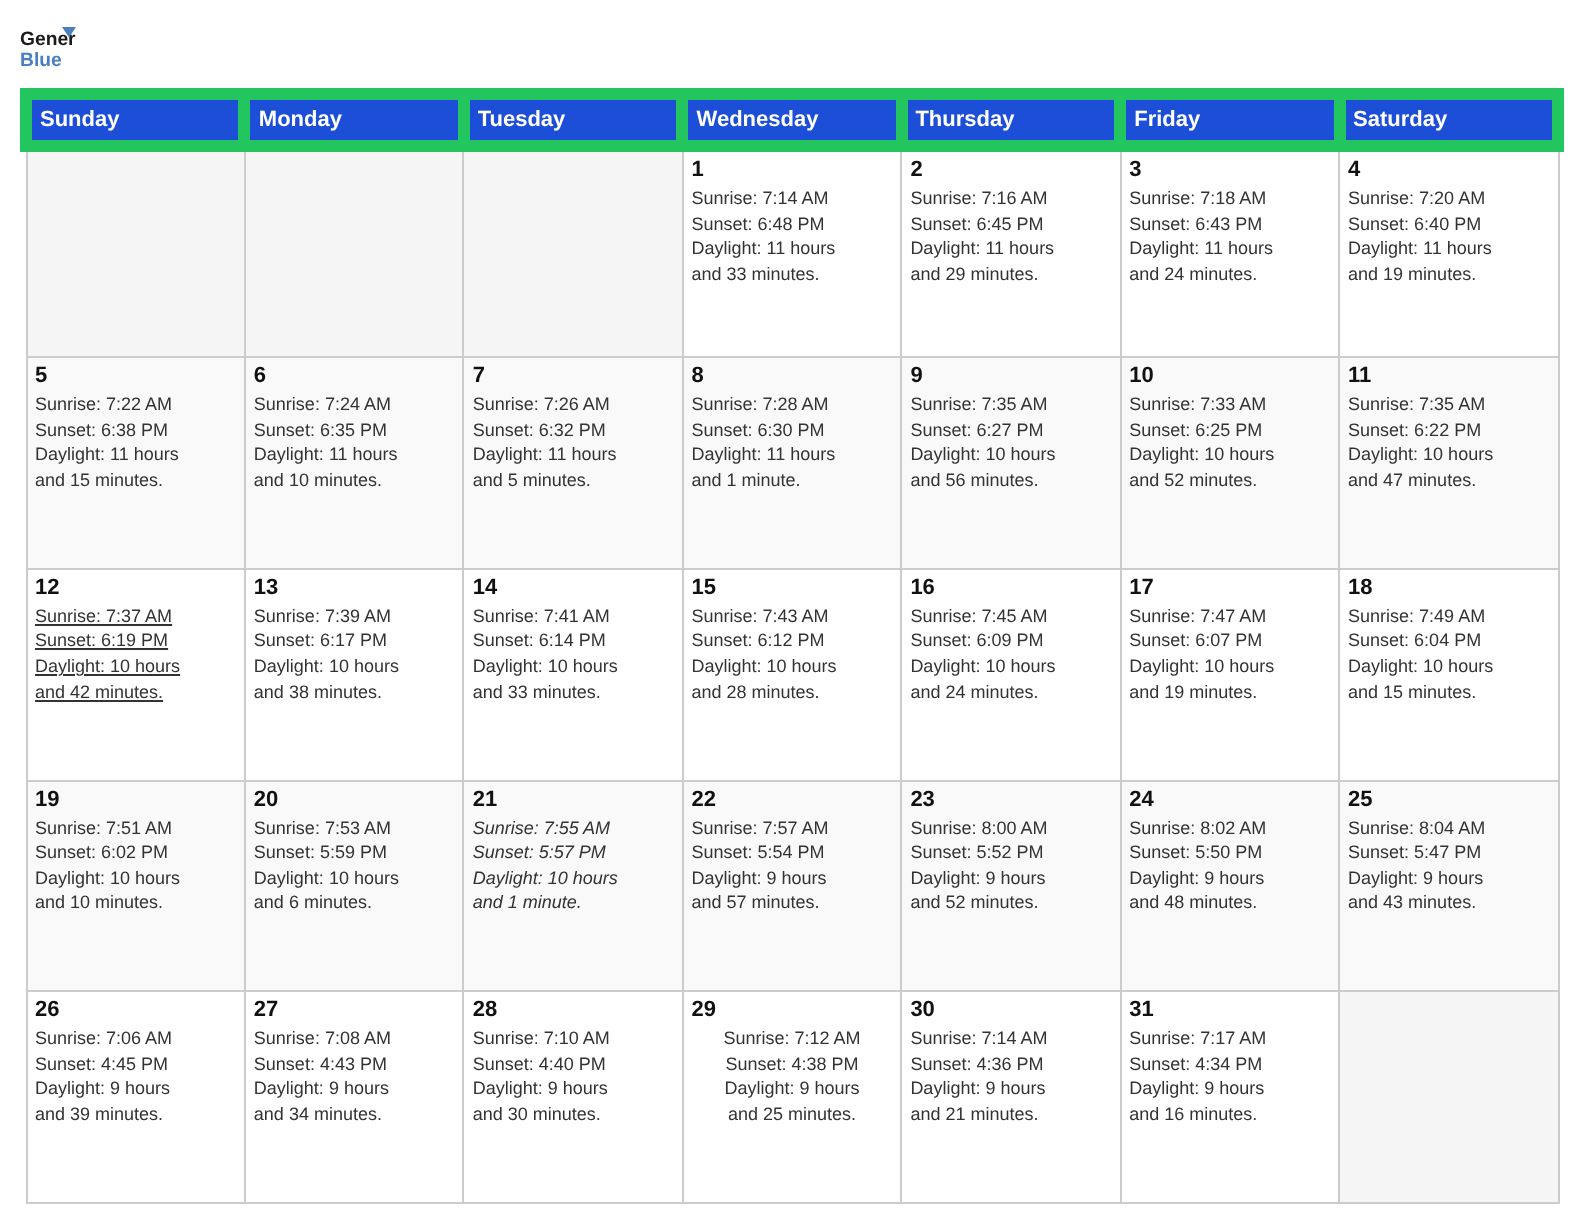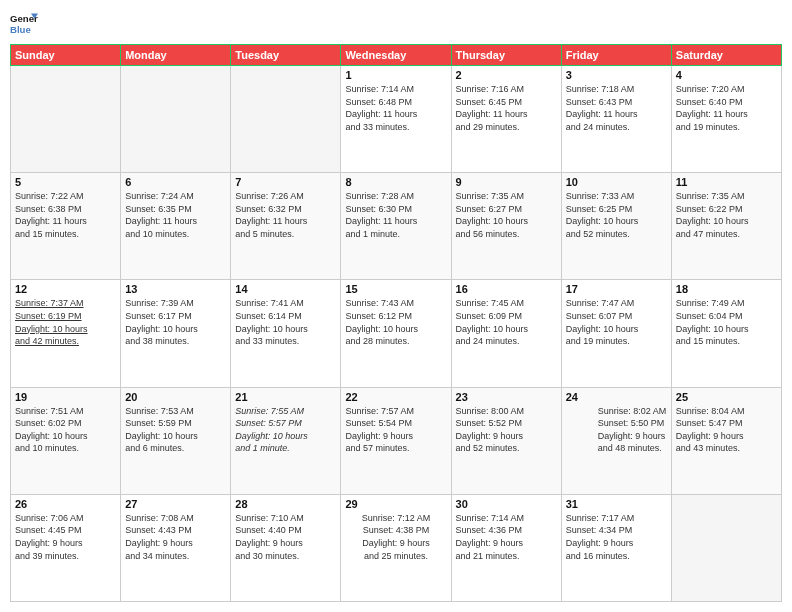--- a/index.html
+++ b/index.html
@@ -45,27 +45,27 @@
       color: #444;
     }
     .calendar {
       flex: 1;
       border: 1px solid #ccc;
       border-collapse: collapse;
       width: 100%;
       table-layout: fixed;
     }
     .calendar th {
-      background: #ef4444;
+      background: #1d4ed8;
       color: #fff;
       font-size: 11px;
       font-weight: bold;
       padding: 4px 4px;
       text-align: left;
-      border: 1px solid #22c55e;
+      border: 6px solid #22c55e;
     }
     .calendar td {
       border: 1px solid #ccc;
       vertical-align: top;
       padding: 3px 4px;
       font-size: 9.5px;
       color: #222;
       background: #fff;
       height: 82px;
     }
@@ -286,21 +286,21 @@
           </td>
           <td>
             <span class="day-num">23</span>
             <div class="day-info" style="white-space: pre-line;">Sunrise: 8:00 AM
 Sunset: 5:52 PM
 Daylight: 9 hours
 and 52 minutes.</div>
           </td>
           <td>
             <span class="day-num">24</span>
-            <div class="day-info" style="white-space: pre-line; margin-left: 32px;">Sunrise: 8:02 AM
+            <div class="day-info" style="white-space: pre-line;">Sunrise: 8:02 AM
 Sunset: 5:50 PM
 Daylight: 9 hours
 and 48 minutes.</div>
           </td>
           <td>
             <span class="day-num">25</span>
             <div class="day-info" style="white-space: pre-line;">Sunrise: 8:04 AM
 Sunset: 5:47 PM
 Daylight: 9 hours
 and 43 minutes.</div>

